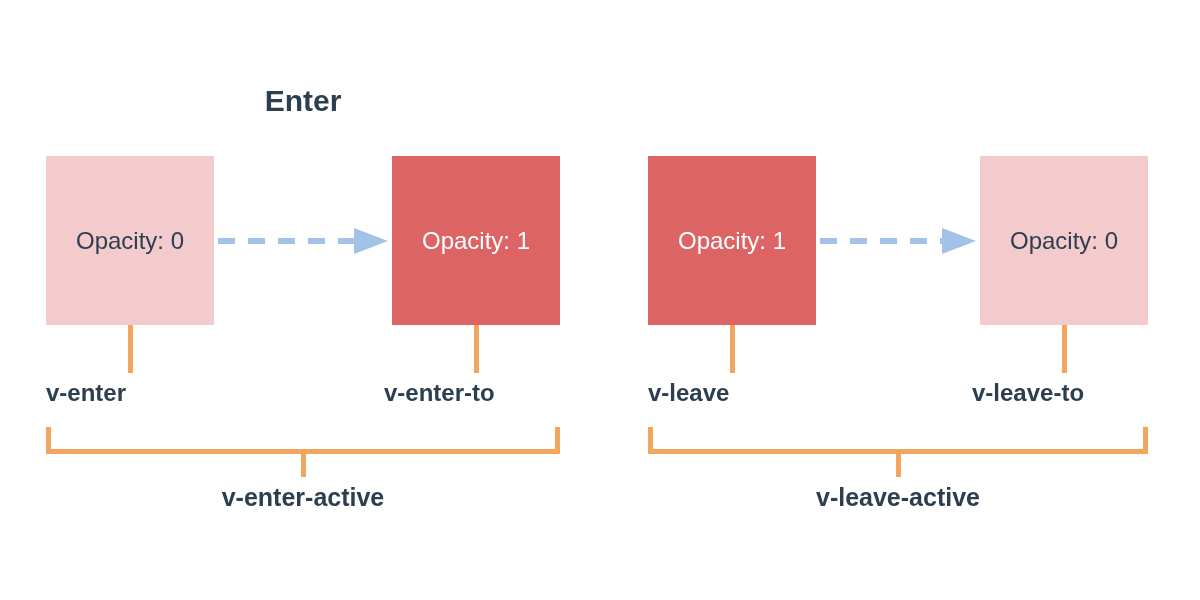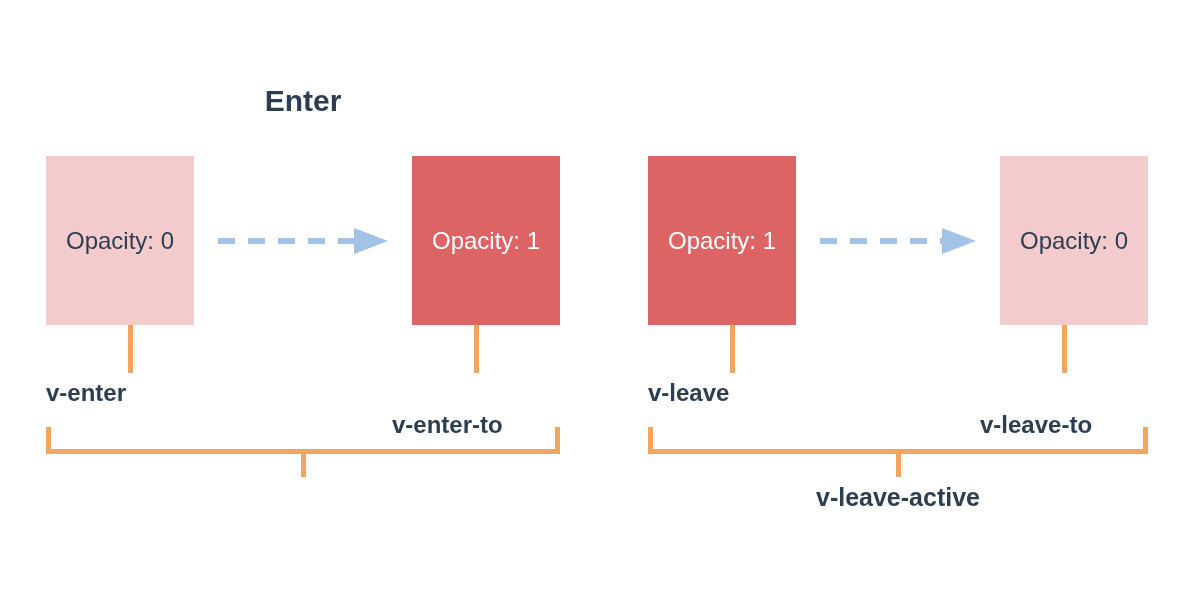--- a/index.html
+++ b/index.html
@@ -28,21 +28,21 @@
     left: 0; right: 0;
     top: 84px;
     text-align: center;
     font-size: 30px;
     font-weight: 700;
     color: var(--navy);
   }
   .box {
     position: absolute;
     top: 156px;
-    width: 148px;
+    width: 168px;
     height: 169px;
     display: flex;
     align-items: center;
     justify-content: center;
     font-size: 24px;
   }
   .box.from-pos { left: 0; }
   .box.to-pos   { right: 0; }
   .box.faded { background: var(--pink); color: var(--navy); }
   .box.solid { background: var(--red);  color: #ffffff; justify-content: center; }
@@ -70,21 +70,21 @@
   .class-label {
     position: absolute;
     top: 379px;
     width: 168px;
     font-size: 24px;
     font-weight: 700;
     color: var(--navy);
     white-space: nowrap;
   }
   .class-label.from-pos { left: 0; }
-  .class-label.to-pos   { right: 0; margin-top: 32px; }
+  .class-label.to-pos   { right: 8px; }
 
   .bracket-bar {
     position: absolute;
     left: 0; right: 0;
     top: 449px;
     height: 5px;
     background: var(--orange);
   }
   .bracket-end {
     position: absolute;
@@ -138,20 +138,21 @@
     <div class="stem to-pos"></div>
 
     <div class="class-label from-pos">v-enter</div>
     <div class="class-label to-pos">v-enter-to</div>
 
     <div class="bracket-end left-pos"></div>
     <div class="bracket-bar"></div>
     <div class="bracket-end right-pos"></div>
     <div class="bracket-stem"></div>
 
+    <div class="active-label">v-enter-active</div>
   </div>
 
   <div class="panel" id="panel-leave">
 
     <div class="box from-pos solid">
       <span>Opacity: 1</span>
     </div>
 
     <svg class="arrow" width="164" height="30" viewBox="0 0 164 30">
       <line x1="4" y1="15" x2="126" y2="15" stroke-dasharray="17 13"></line>

